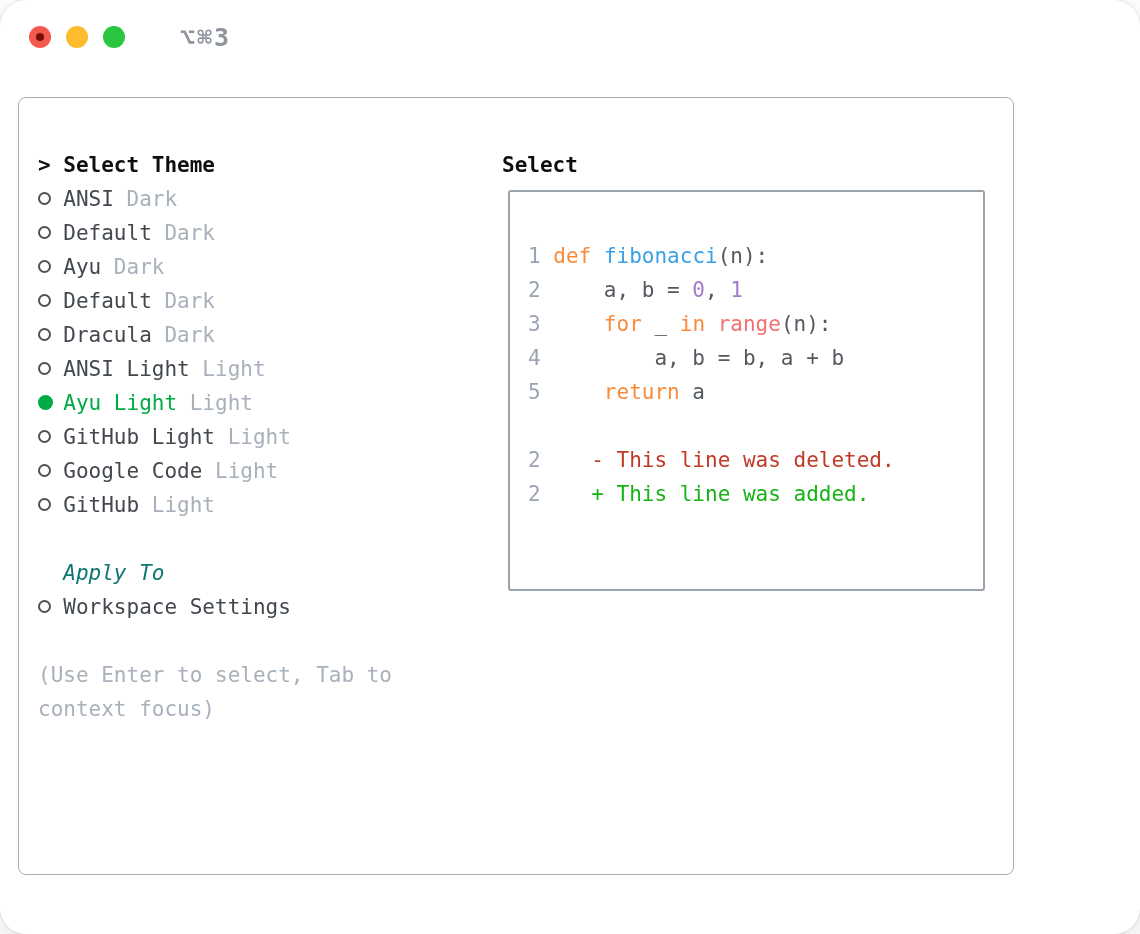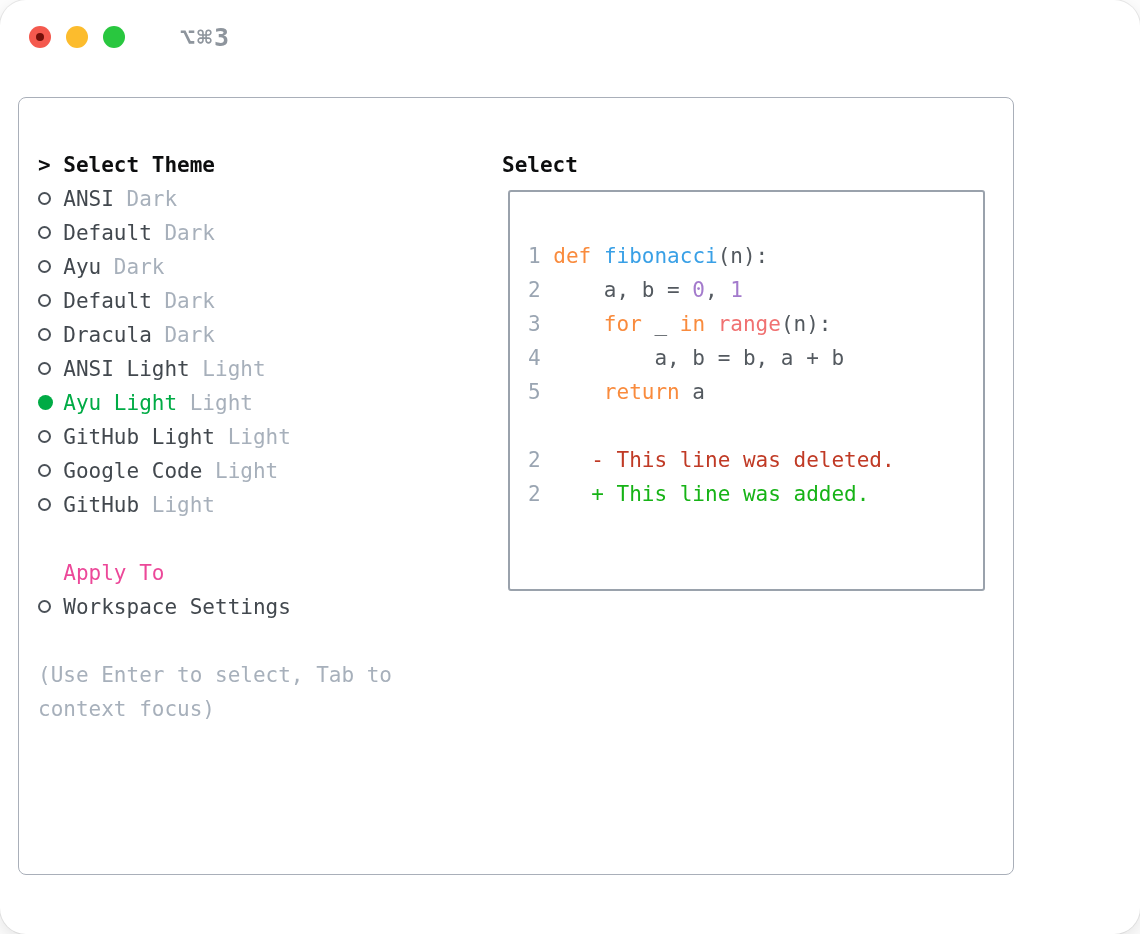--- a/index.html
+++ b/index.html
@@ -71,21 +71,21 @@
           <div class="row theme-item"><span class="marker"><i class="dot"></i></span><span class="t-name">Ayu</span><span class="t-tag"> Dark</span></div>
           <div class="row theme-item"><span class="marker"><i class="dot"></i></span><span class="t-name">Default</span><span class="t-tag"> Dark</span></div>
           <div class="row theme-item"><span class="marker"><i class="dot"></i></span><span class="t-name">Dracula</span><span class="t-tag"> Dark</span></div>
           <div class="row theme-item"><span class="marker"><i class="dot"></i></span><span class="t-name">ANSI Light</span><span class="t-tag"> Light</span></div>
           <div class="row theme-item selected"><span class="marker"><i class="dot sel"></i></span><span class="t-name">Ayu Light</span><span class="t-tag"> Light</span></div>
           <div class="row theme-item"><span class="marker"><i class="dot"></i></span><span class="t-name">GitHub Light</span><span class="t-tag"> Light</span></div>
           <div class="row theme-item"><span class="marker"><i class="dot"></i></span><span class="t-name">Google Code</span><span class="t-tag"> Light</span></div>
           <div class="row theme-item"><span class="marker"><i class="dot"></i></span><span class="t-name">GitHub</span><span class="t-tag"> Light</span></div>
         </div>
       <div class="row"></div>
-      <div class="row indent2" style="color:#ec4899;">Apply To</div>
+      <div class="row indent2" style="color:#0f766e;font-style:italic;">Apply To</div>
       <div id="apply-list">
           <div class="row apply-option"><span class="marker"><i class="dot"></i></span><span class="t-name">Workspace Settings</span></div>
         </div>
       <div class="row"></div>
       <div id="hint">
           <div class="row muted">(Use Enter to select, Tab to</div>
           <div class="row muted">context focus)</div>
         </div>
     </div>
 

